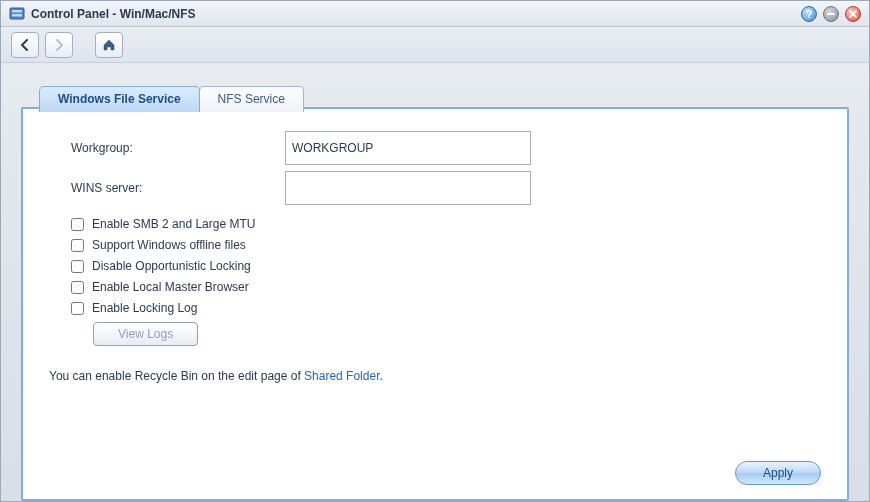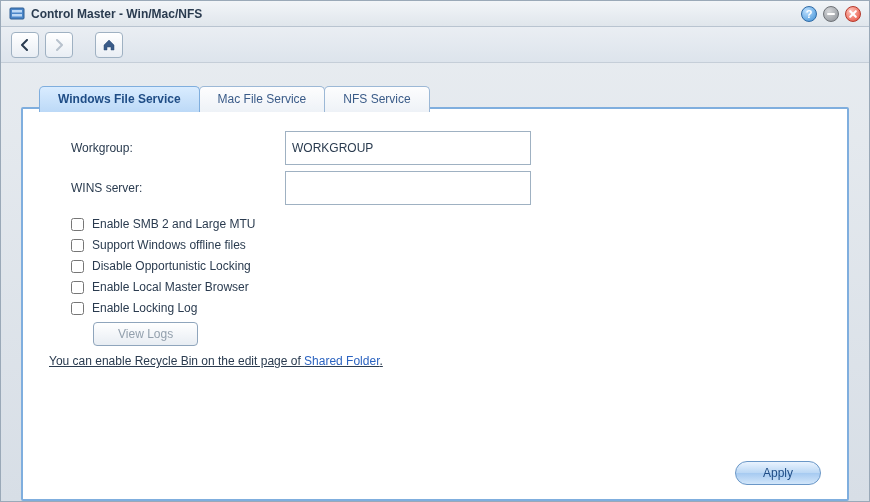--- a/index.html
+++ b/index.html
@@ -146,21 +146,21 @@
     border: 1px solid #8fa5bc;
     border-radius: 4px;
     background: linear-gradient(#ffffff, #e8edf3);
     color: #4b5a6b;
     font-family: Liberation Sans, sans-serif;
     font-size: 12px;
     cursor: pointer;
   }
   .btn:disabled { color:#93a0ad; cursor:default; }
 
-  .hint { margin-top: 8px; color:#2a3b4f;text-decoration:underline; }
+  .hint { margin-top: 23px; color:#2a3b4f; }
   .link { color: #2b63c0; text-decoration: none; cursor: pointer; }
 
   .footer-btns {
     position: absolute;
     right: 26px;
     bottom: 14px;
     display: flex;
     gap: 12px;
   }
   .pbtn {
@@ -181,21 +181,21 @@
 
 <div class="window">
   <div class="titlebar">
     <span class="app-icon">
       <svg viewBox="0 0 16 16">
           <rect x="1" y="2" width="14" height="11" rx="1" fill="#4b86c8" stroke="#2f5e94"></rect>
           <rect x="3" y="4" width="10" height="2.5" fill="#bcd8f5"></rect>
           <rect x="3" y="8" width="10" height="2.5" fill="#bcd8f5"></rect>
         </svg>
     </span>
-    <span class="title">Control Master - Win/Mac/NFS</span>
+    <span class="title">Control Panel - Win/Mac/NFS</span>
     <span class="spacer"></span>
     <span class="tbtn help">
         <span class="q">?</span>
       </span>
     <span class="tbtn min">
         <span class="dash"></span>
       </span>
     <span class="tbtn close">
         <span class="x1"></span>
         <span class="x2"></span>
@@ -217,21 +217,20 @@
     <div class="nav-btn">
       <svg width="14" height="14" viewBox="0 0 14 14">
           <path d="M2 7 L7 2 L12 7 L12 12 L9 12 L9 9 L5 9 L5 12 L2 12 Z" fill="#3a5b88" stroke="#2f4e76" stroke-width="0.5"></path>
         </svg>
     </div>
   </div>
 
   <div class="content-wrap">
     <div class="tabs">
       <div class="tab active">Windows File Service</div>
-      <div class="tab">Mac File Service</div>
       <div class="tab">NFS Service</div>
     </div>
 
     <div class="panel">
 
       <div class="indent">
         <div class="field-row">
           <span class="field-label">Workgroup:</span>
           <input type="text" class="text-input" value="WORKGROUP" style="">
         </div>

